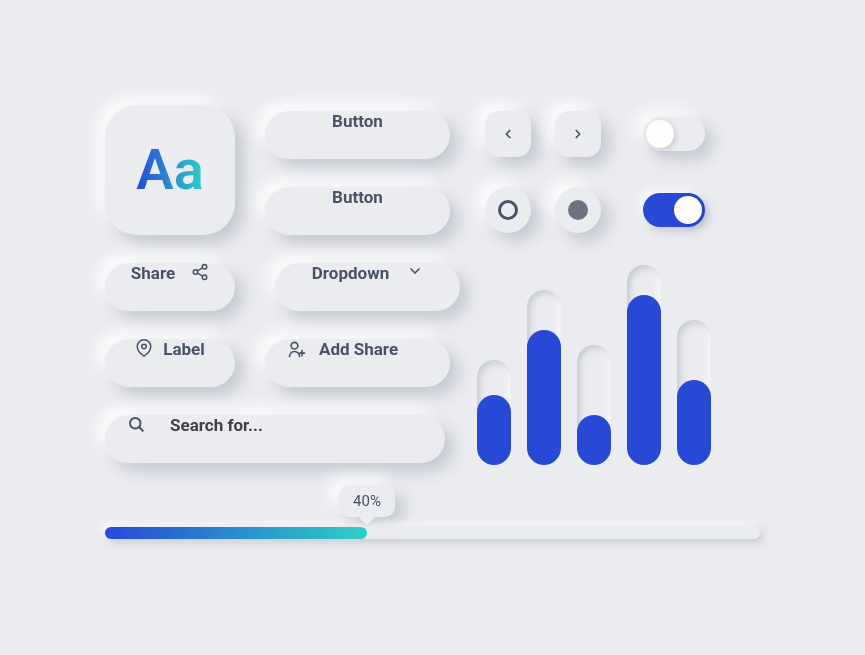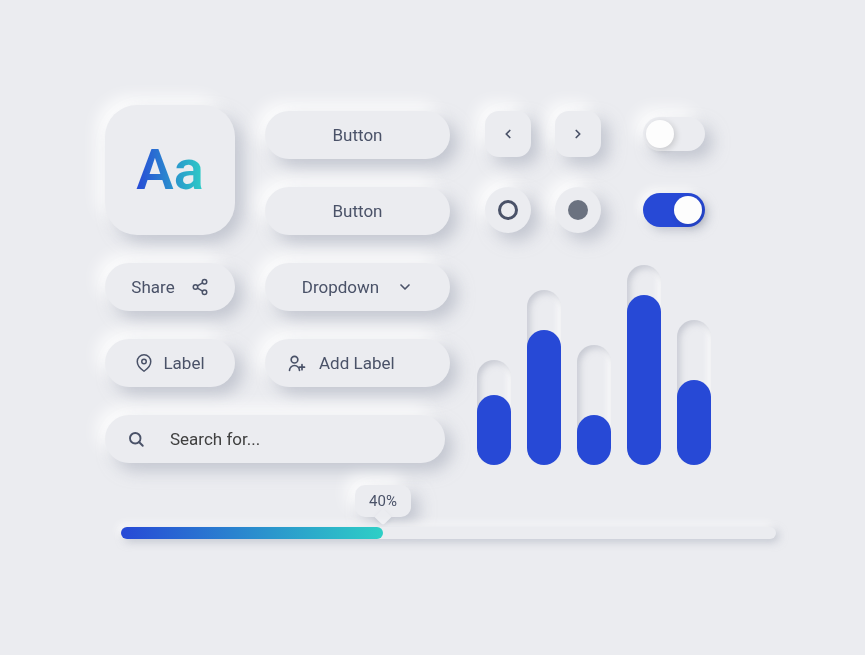--- a/index.html
+++ b/index.html
@@ -42,24 +42,25 @@
     background: linear-gradient(90deg, #2749d6 0%, #2ecfc6 100%);
     -webkit-background-clip: text;
     -webkit-text-fill-color: transparent;
     background-clip: text;
   }
 
   .pill {
     height: 48px;
     border-radius: 24px;
     display: flex;
-    align-items: center;
+    align-items: flex-start;
     justify-content: center;
     font-size: 17px;
     color: #4a5268;
+    font-weight: bold;
   }
 
   .btn-main  { position: absolute; left: 160px; top: 6px;  width: 185px; }
   .btn-input { position: absolute; left: 160px; top: 82px; width: 185px; }
 
   .icon-btn {
     width: 46px; height: 46px;
     border-radius: 14px;
     display: flex; align-items: center; justify-content: center;
   }
@@ -95,21 +96,21 @@
   }
   .toggle .knob {
     width: 28px; height: 28px; border-radius: 50%;
     background: #fdfdfd;
     box-shadow: 2px 2px 6px rgba(0,0,0,0.15);
   }
   .toggle-off .knob { margin-left: 3px; }
   .toggle-on  .knob { margin-left: 31px; }
 
   .share-btn   { position: absolute; left: 0;    top: 158px; width: 130px; justify-content: center; gap:16px; }
-  .drop-btn    { position: absolute; left: 160px; top: 158px; width: 185px; justify-content: center; gap:18px; }
+  .drop-btn    { position: absolute; left: 170px; top: 158px; width: 185px; justify-content: center; gap:18px; }
   .label-btn   { position: absolute; left: 0;    top: 234px; width: 130px; justify-content: center; gap:10px; }
   .add-btn     { position: absolute; left: 160px; top: 234px; width: 185px; justify-content: flex-start; padding-left:22px; gap:12px; }
 
   .search-box {
     position: absolute; left: 0; top: 310px;
     width: 340px;
     padding-left: 22px; gap: 25px;
     justify-content: flex-start;
     color: #404040;
   }
@@ -137,21 +138,20 @@
     left: 0; right: 0; bottom: 0;
     background: #2749d6;
     border-radius: 17px;
   }
 
   
   .progress-wrap {
     position: absolute;
     left: 0; top: 422px;
     width: 655px;
-    margin-left: 16px;
   }
   .progress-track {
     width: 100%; height: 12px;
     border-radius: 6px;
     background: #ebecf0;
     box-shadow:
       3px 3px 8px rgba(163,168,182,0.55),
       -3px -3px 8px rgba(255,255,255,0.9);
     position: relative;
     overflow: visible;
@@ -252,21 +252,21 @@
     <span>Label</span>
   </div>
 
   <div class="pill neo add-btn">
     <svg width="20" height="20" viewBox="0 0 24 24" fill="none" stroke="#4a5268" stroke-width="2" stroke-linecap="round" stroke-linejoin="round">
         <circle cx="9" cy="8" r="4"></circle>
         <path d="M3 21c0-3.3 2.7-6 6-6s6 2.7 6 6"></path>
         <line x1="18" y1="14" x2="18" y2="20"></line>
         <line x1="15" y1="17" x2="21" y2="17"></line>
       </svg>
-    <span>Add Label</span>
+    <span>Add Share</span>
   </div>
 
   <div class="pill neo search-box">
     <svg width="18" height="18" viewBox="0 0 24 24" fill="none" stroke="#4a5268" stroke-width="2.5" stroke-linecap="round" stroke-linejoin="round">
         <circle cx="11" cy="11" r="7"></circle>
         <line x1="21" y1="21" x2="16" y2="16"></line>
       </svg>
     <span>Search for...</span>
   </div>
 

